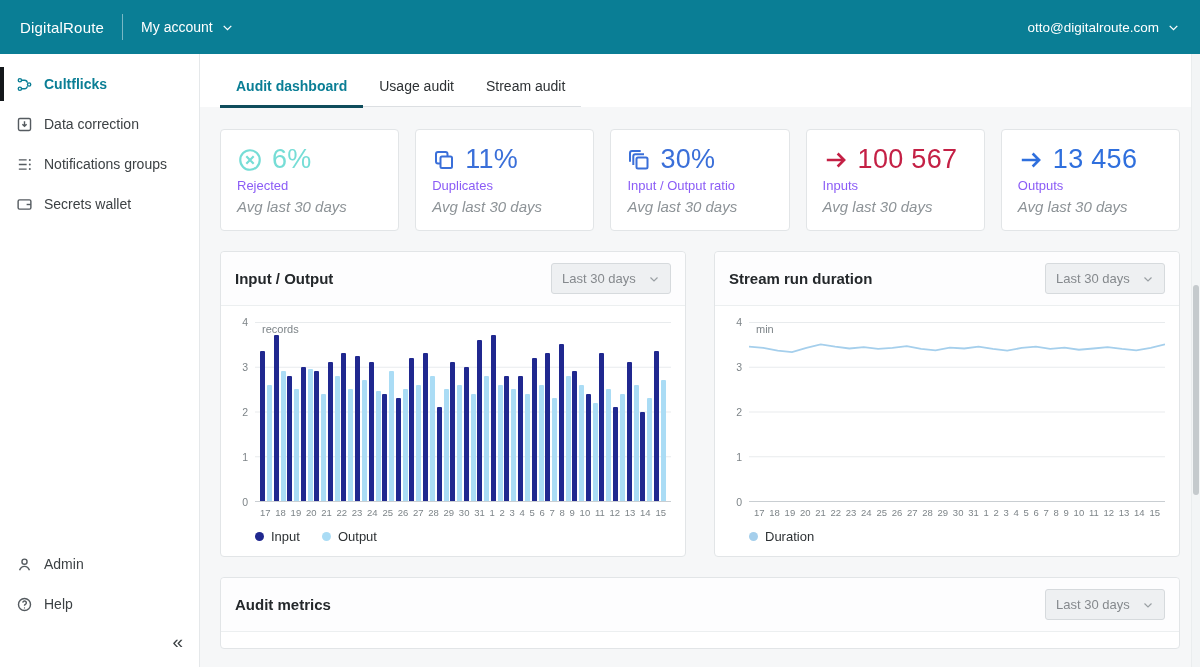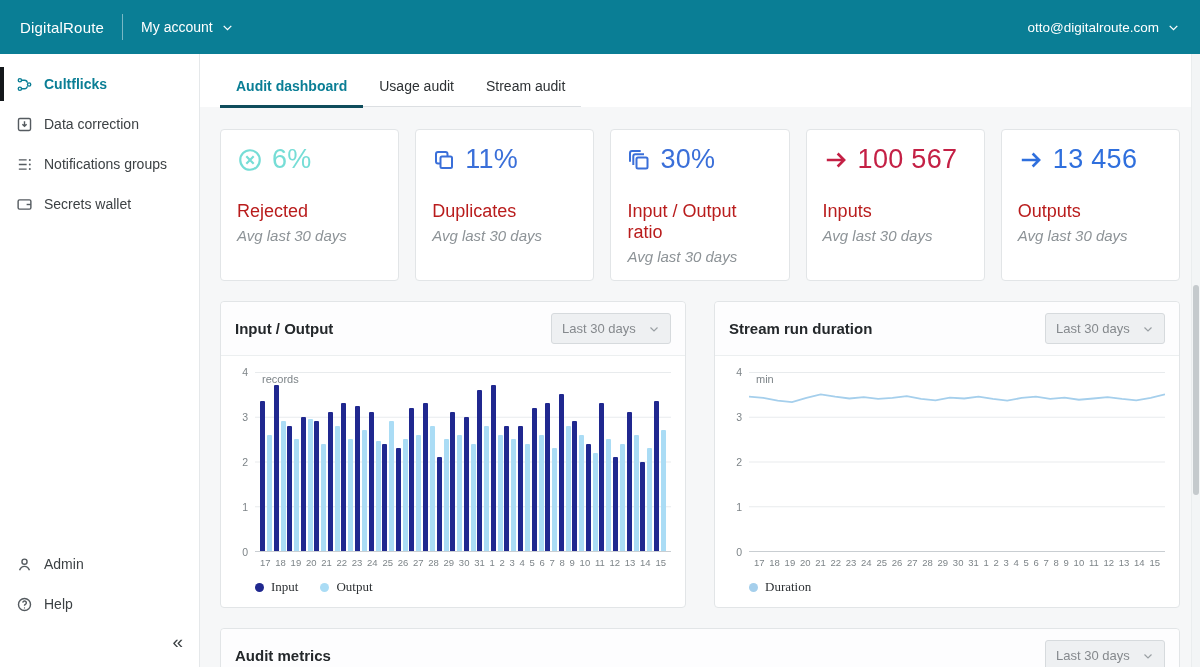--- a/index.html
+++ b/index.html
@@ -38,21 +38,21 @@
 
   .content{padding:0 20px;flex:1;}
 
   
   .card{background:#fff;border:1px solid #e2e5e7;border-radius:4px;}
   .stat-row{display:flex;gap:16px;margin-top:22px;}
   .stat-card{flex:1;padding:14px 16px 15px;}
   .stat-top{display:flex;align-items:center;gap:9px;}
   .stat-icon{display:flex;}
   .stat-value{font-size:27px;letter-spacing:.3px;}
-  .stat-label{font-size:18px;color:#b91c1c;margin-top:26px;}
+  .stat-label{font-size:13px;color:#8b5cf6;margin-top:3px;}
   .stat-sub{font-size:15px;color:#8d9397;font-style:italic;margin-top:5px;}
 
   
   .charts-row{display:flex;gap:28px;margin-top:20px;}
   .chart-card{flex:1;min-width:0;}
   .card-head{display:flex;justify-content:space-between;align-items:center;padding:11px 14px;border-bottom:1px solid #eceff0;background:#fdfdfe;border-radius:4px 4px 0 0;}
   .card-title{font-size:15px;font-weight:700;color:#24282b;}
   .dropdown{display:flex;align-items:center;justify-content:space-between;gap:10px;background:#eef0f2;border:1px solid #d6dadd;border-radius:3px;padding:7px 10px;font-size:13px;color:#85898d;cursor:pointer;min-width:120px;}
   .dropdown .dd-chev{color:#9aa0a4;display:flex;}
 
@@ -60,21 +60,21 @@
   .y-axis{grid-row:1;grid-column:1;display:flex;flex-direction:column;justify-content:space-between;align-items:flex-end;padding-right:7px;font-size:10.5px;color:#7d8488;height:180px;}
   .y-axis span{height:0;display:flex;align-items:center;}
   .plot{grid-row:1;grid-column:2;position:relative;height:180px;border-bottom:1px solid #c9ced2;
         background-image:linear-gradient(to bottom,#e8ebed 1px,transparent 1px);background-size:100% 25%;}
   .bars{display:flex;justify-content:space-between;align-items:flex-end;padding:0 5px;}
   .bar-group{display:flex;align-items:flex-end;gap:2px;height:100%;}
   .bar{width:5px;border-radius:1px 1px 0 0;}
   .unit{position:absolute;left:5px;top:8px;transform:translateY(-55%);font-size:11px;color:#7d8488;background:transparent;padding-left:2px;}
   .line-svg{position:absolute;left:0;top:0;width:100%;height:100%;}
   .x-axis{grid-column:2;display:flex;justify-content:space-between;padding:5px 5px 0;font-size:9.5px;color:#7d8488;}
-  .legend{grid-column:2;display:flex;gap:22px;align-items:center;padding:11px 0 8px;font-size:13px;color:#2d3134;font-family:Liberation Serif, serif;}
+  .legend{grid-column:2;display:flex;gap:22px;align-items:center;padding:11px 0 8px;font-size:13px;color:#2d3134;}
   .legend-item{display:flex;align-items:center;gap:7px;}
   .dot{width:9px;height:9px;border-radius:50%;display:inline-block;}
 
   
   .metrics-card{margin-top:20px;}
   .metrics-body{display:grid;grid-template-columns:26px 1fr;padding:16px 14px 0 8px;}
 
   
   .scroll-track{position:absolute;right:0;top:54px;bottom:0;width:9px;background:#f3f5f6;border-left:1px solid #eaedee;}
   .scroll-thumb{position:absolute;right:1px;top:285px;width:6px;height:210px;background:#c5cacd;border-radius:3px;cursor:pointer;}

